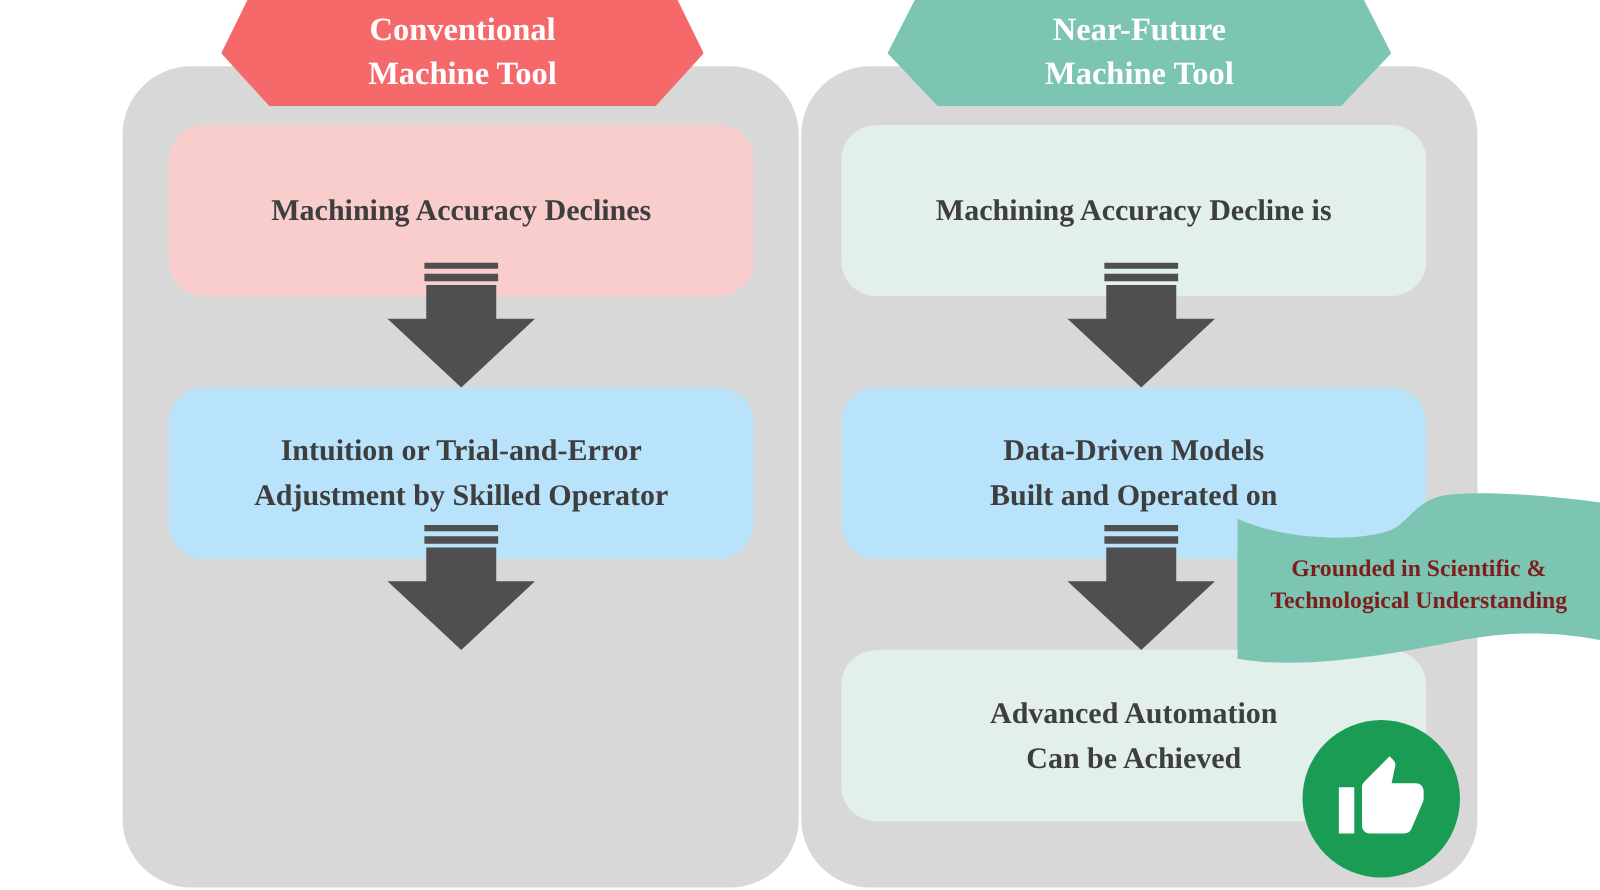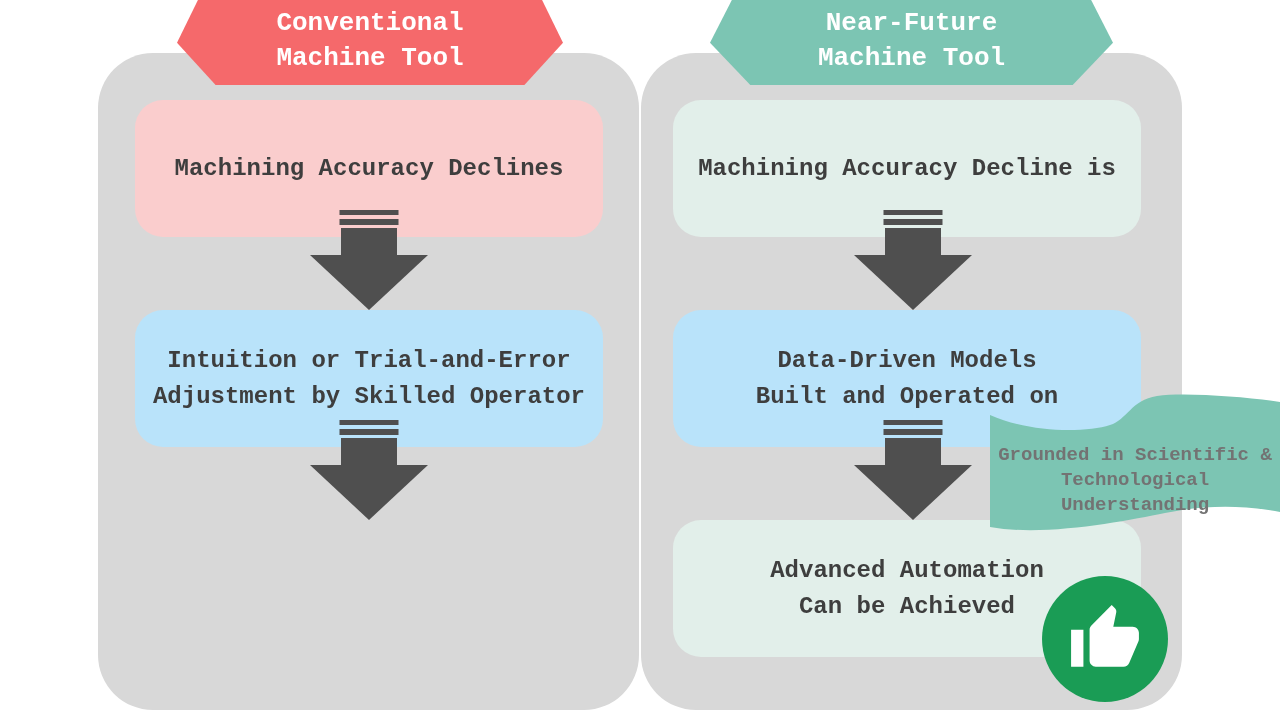--- a/index.html
+++ b/index.html
@@ -1,18 +1,18 @@
 <!DOCTYPE html>
 <html><head>
 <meta charset="utf-8">
 <style>
   html,body{margin:0;padding:0;background:#ffffff;}
   .stage{
     position:relative;width:1280px;height:712px;overflow:hidden;background:#ffffff;
-    font-family:Liberation Mono, monospace;
+    font-family:Liberation Serif, serif;
   }
   
   .column{
     position:absolute;top:53px;width:541px;height:657px;
     background:#d8d8d8;border-radius:55px;z-index:1;
   }
   .column.left{left:98px;}
   .column.right{left:641px;}
 
   
@@ -45,21 +45,21 @@
   .arrow{position:absolute;width:118px;height:100px;z-index:3;}
   .arrow.col-l{left:310px;}
   .arrow.col-r{left:854px;}
   .arrow.row1{top:210px;}
   .arrow.row2{top:420px;}
 
   
   .ribbon-svg{position:absolute;left:985px;top:385px;width:295px;height:160px;z-index:5;}
   .ribbon-text{
     position:absolute;left:990px;top:443px;width:290px;z-index:6;
-    color:#737373;font-weight:bold;font-size:19px;line-height:25px;text-align:center;
+    color:#7f1d1d;font-weight:bold;font-size:19px;line-height:25px;text-align:center;
   }
 
   
   .badge{
     position:absolute;left:1042px;top:576px;width:126px;height:126px;border-radius:50%;
     background:#1a9c55;z-index:7;display:flex;align-items:center;justify-content:center;
   }
 </style>
 </head>
 <body>

